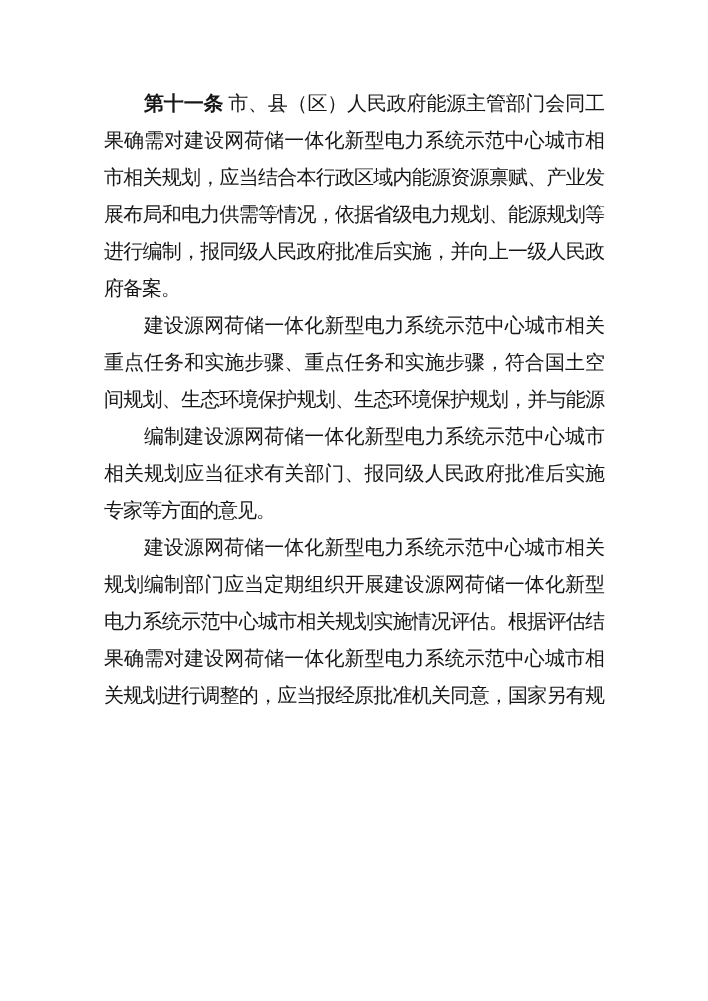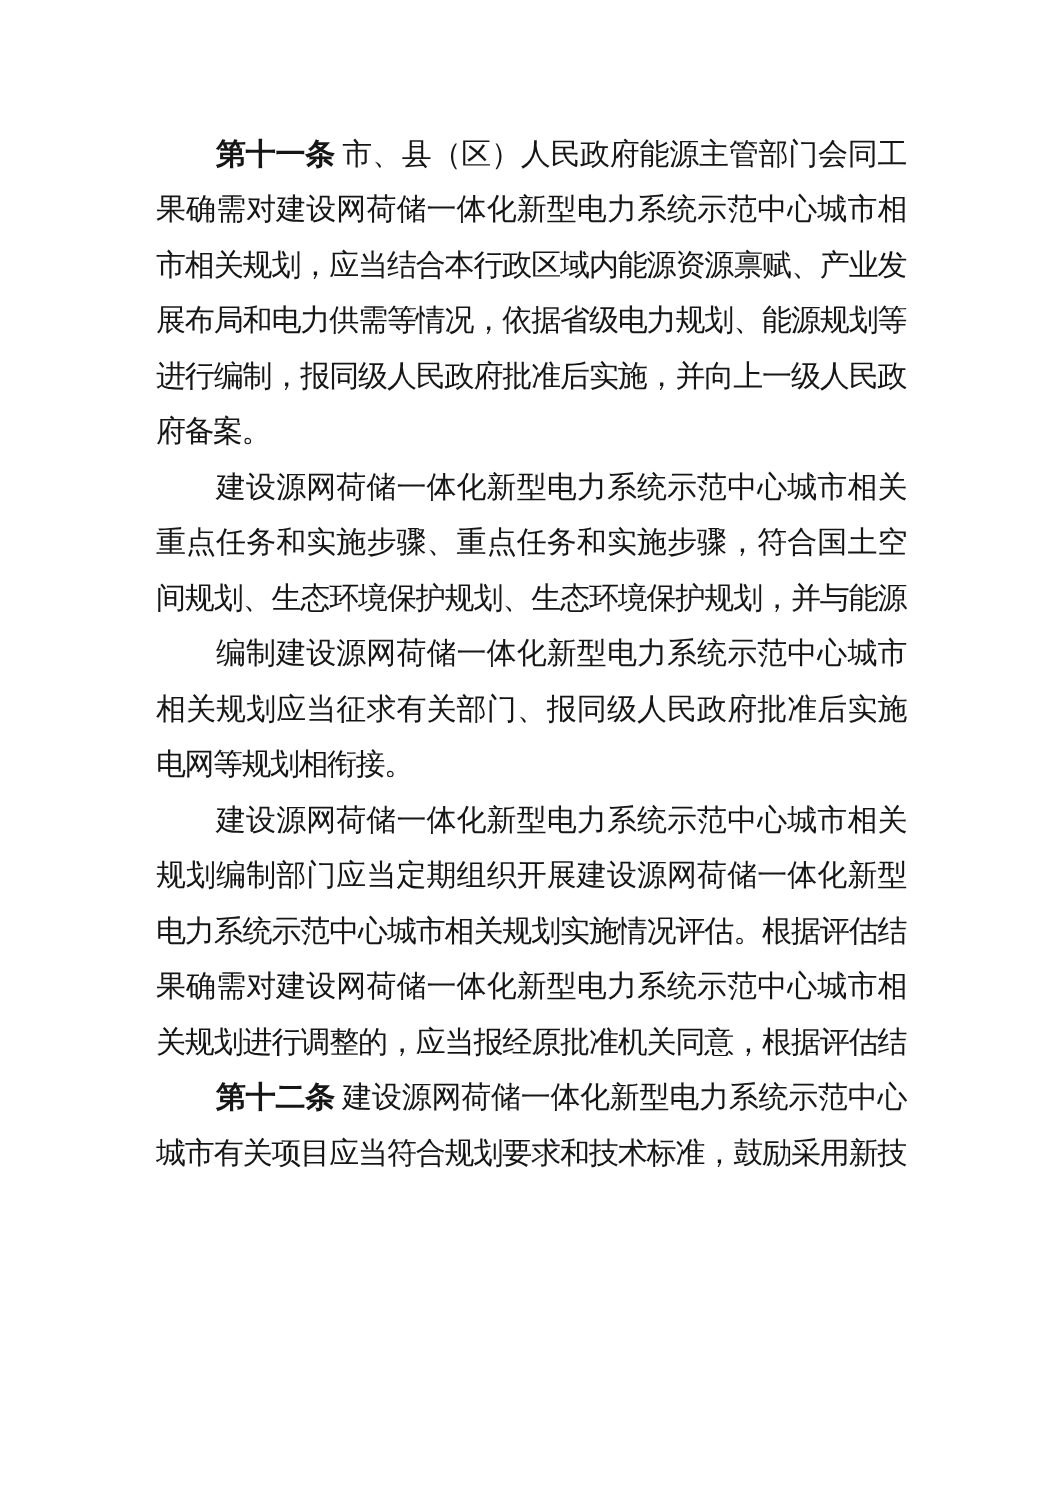--- a/index.html
+++ b/index.html
@@ -61,27 +61,23 @@
         <div class="line">府备案。</div>
       </div>
       <div class="para">
         <div class="line j first">建设源网荷储一体化新型电力系统示范中心城市相关</div>
         <div class="line j">重点任务和实施步骤、重点任务和实施步骤，符合国土空</div>
         <div class="line j">间规划、生态环境保护规划、生态环境保护规划，并与能源</div>
       </div>
       <div class="para">
         <div class="line j first">编制建设源网荷储一体化新型电力系统示范中心城市</div>
         <div class="line j">相关规划应当征求有关部门、报同级人民政府批准后实施</div>
-        <div class="line">电网等规划相衔接。</div>
+        <div class="line">专家等方面的意见。</div>
       </div>
       <div class="para">
         <div class="line j first">建设源网荷储一体化新型电力系统示范中心城市相关</div>
         <div class="line j">规划编制部门应当定期组织开展建设源网荷储一体化新型</div>
         <div class="line j">电力系统示范中心城市相关规划实施情况评估。根据评估结</div>
         <div class="line j">果确需对建设网荷储一体化新型电力系统示范中心城市相</div>
-        <div class="line j">关规划进行调整的，应当报经原批准机关同意，根据评估结</div>
-      </div>
-      <div class="para">
-        <div class="line j first"><b>第十二条</b>&nbsp;建设源网荷储一体化新型电力系统示范中心</div>
-        <div class="line j">城市有关项目应当符合规划要求和技术标准，鼓励采用新技</div>
+        <div class="line j">关规划进行调整的，应当报经原批准机关同意，国家另有规</div>
       </div>
     </div>
 </div>
 
 </body></html>

